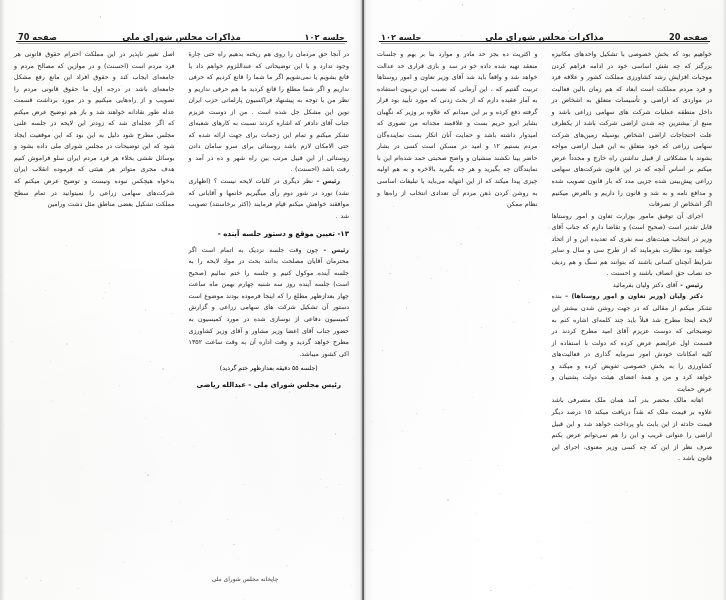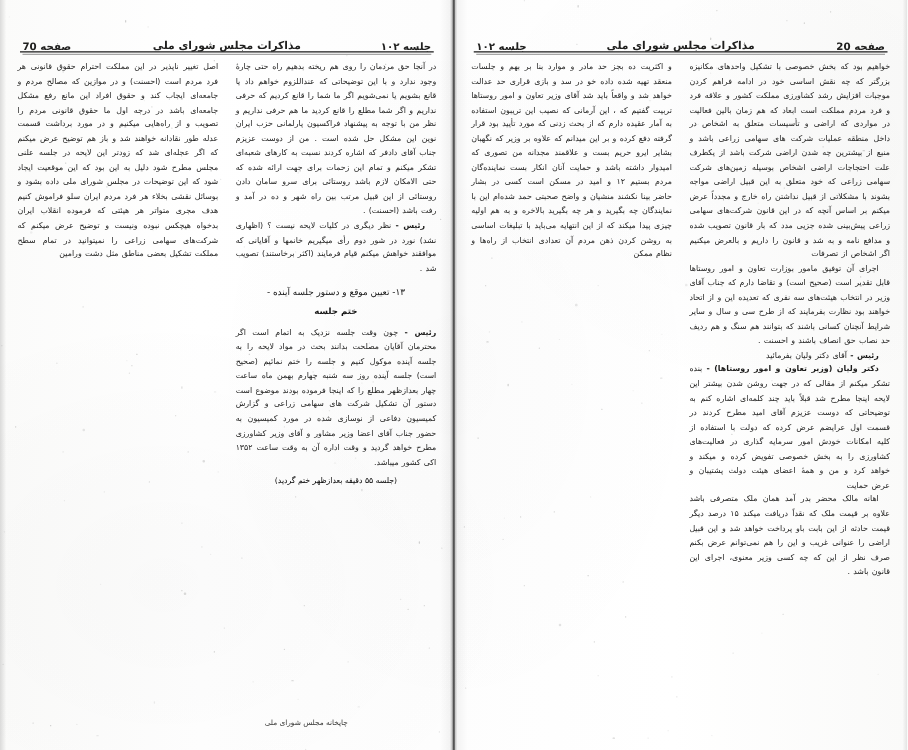--- a/index.html
+++ b/index.html
@@ -85,21 +85,21 @@
     font-size:6.3px;line-height:11.55px;color:#1d1d1c;
     text-align:justify;text-justify:inter-word;
     word-spacing:0.6px;letter-spacing:0.15px;
     filter:blur(0.22px);
     -webkit-font-smoothing:antialiased;
   }
   .txt p{margin:0 0 0 0;text-indent:9px;}
   .txt p.noind{text-indent:0;}
 
   .heading{
-    text-align:center;font-weight:normal;font-size:7.1px;
+    text-align:right;font-weight:bold;font-size:7.1px;
     color:#121212;margin:7px 0 4px 0;line-height:11.5px;
     filter:blur(0.18px);
   }
   .heading2{
     text-align:center;font-weight:bold;font-size:6.9px;
     color:#141414;margin:0 0 6px 0;line-height:11px;
     filter:blur(0.18px);
   }
   .speaker{font-weight:bold;}
   .sig{
@@ -159,25 +159,25 @@
         <div class="txt">
           <p class="noind">اصل تغییر ناپذیر در این مملکت احترام حقوق قانونی هر فرد مردم است (احسنت) و در موازین که مصالح مردم و جامعه‌ای ایجاب کند و حقوق افراد این مانع رفع مشکل جامعه‌ای باشد در درجه اول ما حقوق قانونی مردم را تصویب و از راه‌هایی میکنیم و در مورد بردا‌شت قسمت عدله طور نقادانه خواهند شد و باز هم توضیح عرض میکنم که اگر عجله‌ای شد که زودتر این لایحه در جلسه علنی مجلس مطرح شود دلیل به این بود که این موقعیت ایجاد شود که این توضیحات در مجلس شورای ملی داده بشود و بوسائل نقشی بخلاء هر فرد مردم ایران سلو فراموش کنیم هدف مجری متواتر هر هیئتی که فرموده انقلاب ایران بدخواه هیچکس نبوده ونیست و توضیح عرض میکنم که شرکت‌های سهامی زراعی را نمیتوانید در تمام سطح مملکت تشکیل بعضی مناطق مثل دشت ورامین</p>
         </div>
       </div>
       <div class="col">
         <div class="txt">
           <p class="noind">در آنجا حق مردمان را روی هم ریخته بدهیم راه حتی چارهٔ وجود ندارد و با این توضیحاتی که عنداللزوم خواهم داد یا قانع بشویم یا نمی‌شویم اگر ما شما را قانع کردیم که حرفی نداریم و اگر شما مطلع را قانع کردید ما هم حرفی نداریم و نظر من با توجه به پیشنهاد فراکسیون پارلمانی حزب ایران نوین این مشکل حل شده است . من از دوست عزیزم جناب آقای دادفر که اشاره کردند نسبت به کارهای شعبه‌ای تشکر میکنم و تمام این زحمات برای جهت ارائه شده که حتی الامکان لازم باشد روستائی برای سرو سامان دادن روستائی از این قبیل مرتب بین راه شهر و ده در آمد و رفت باشد (احسنت) .</p>
           <p><span class="speaker">رئیس -</span><span> نظر دیگری در کلیات لایحه نیست ؟ (اظهاری نشد) نورد در شور دوم رأی میگیریم خانمها و آقایانی که موافقند خواهش میکنم قیام فرمایند (اکثر برخاستند) تصویب شد .</span></p>
         </div>
         <div class="heading">۱۳- تعیین موقع و دستور جلسه آینده -</div>
-        <div class="heading2">ختم جلسه</div>
         <div class="txt">
           <p class="noind"><span class="speaker">رئیس -</span><span> چون وقت جلسه نزدیک به اتمام است اگر محترمان آقایان مصلحت بدانند بحث در مواد لایحه را به جلسه آینده موکول کنیم و جلسه را ختم نمائیم (صحیح است) جلسه آینده روز سه شنبه چهارم بهمن ماه ساعت چهار بعدازظهر مطلع را که اینجا فرموده بودند موضوع است دستور آن تشکیل شرکت های سهامی زراعی و گزارش کمیسیون دفاعی از نوسازی شده در مورد کمیسیون به حضور جناب آقای اعضا وزیر مشاور و آقای وزیر کشاورزی مطرح خواهد گردید و وقت اداره آن به وقت ساعت ۱۳۵۲ اکی کشور میباشد.</span></p>
         </div>
         <div class="paren">(جلسه ۵۵ دقیقه بعدازظهر ختم گردید)</div>
+        <div class="sig">رئیس مجلس شورای ملی - عبدالله ریاضی</div>
       </div>
     </div>
 
     <div class="footer-wrap">
       <div class="frule"></div>
       <div style="font-size:5.9px;color:#3a3a38;filter:blur(0.3px);">چاپخانه مجلس شورای ملی</div>
     </div>
   </div>
 
   <div class="gutter-soft"></div>

